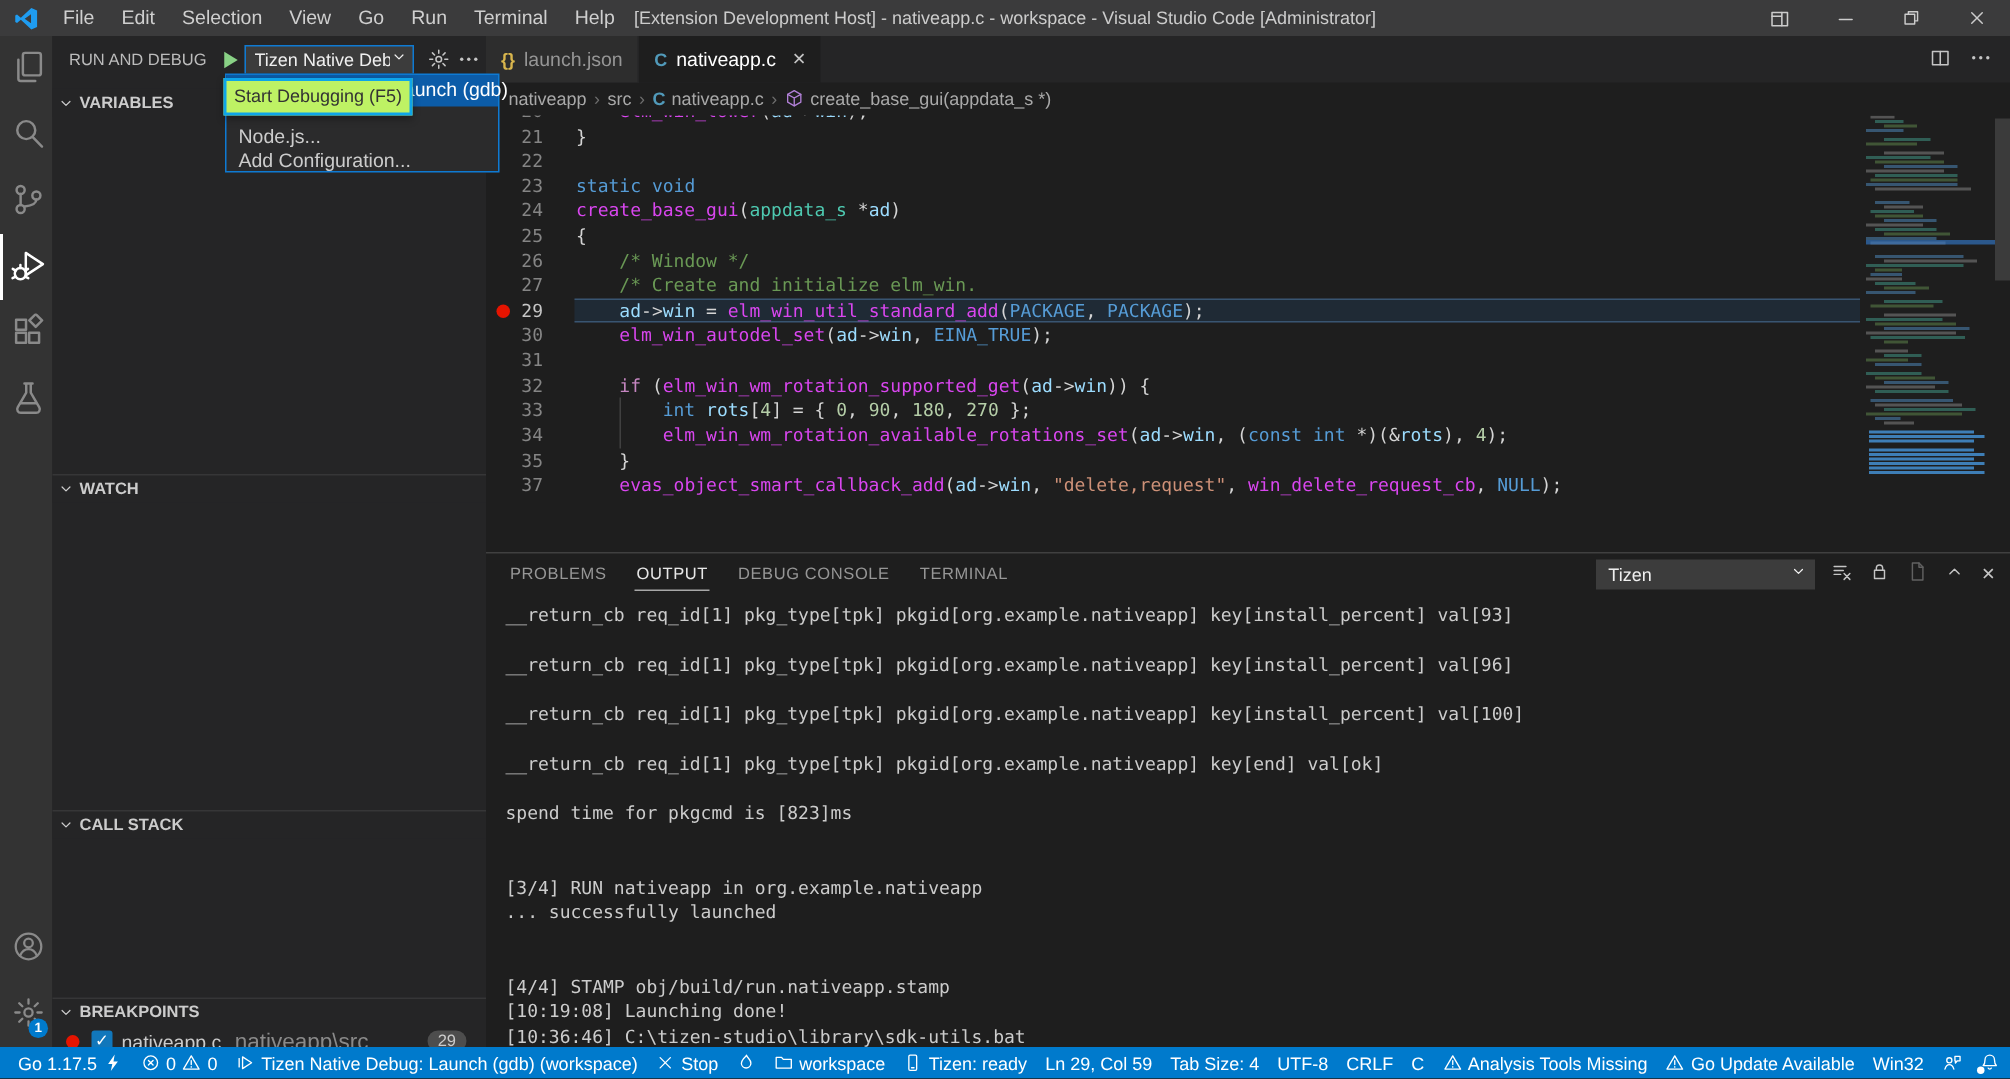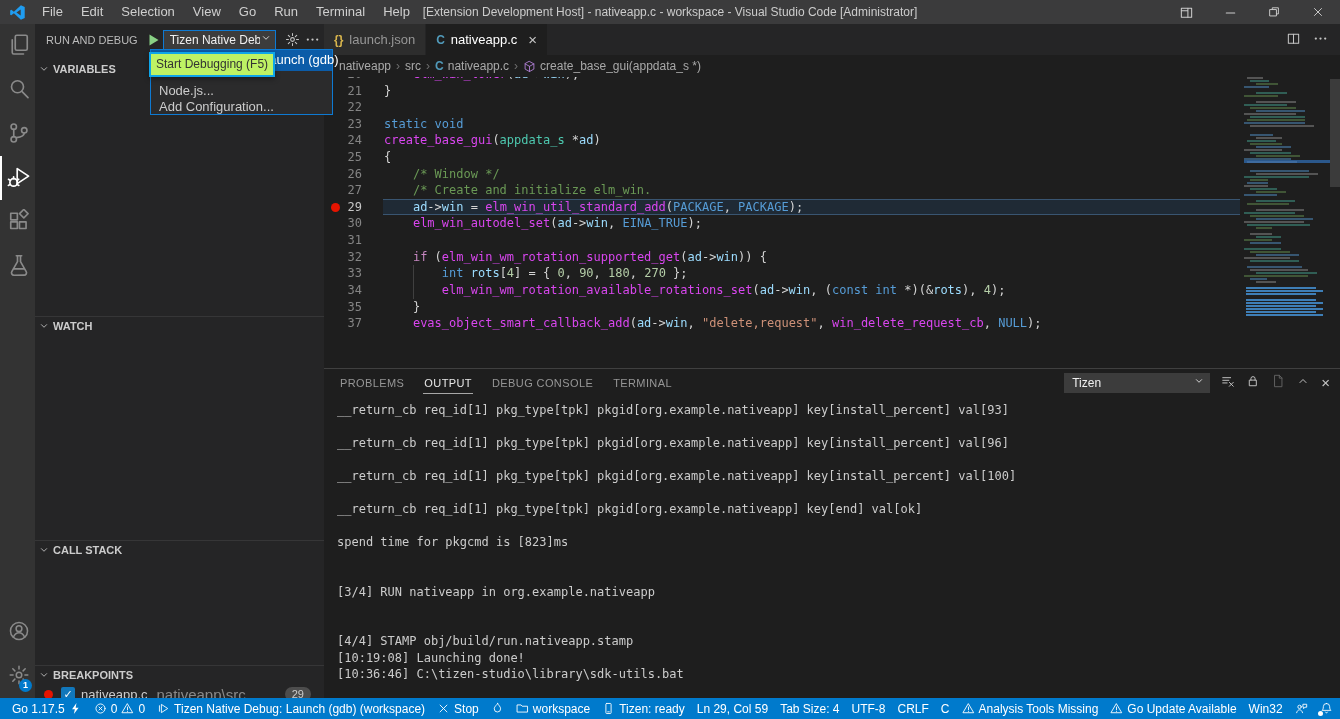--- a/index.html
+++ b/index.html
@@ -61,21 +61,21 @@
   .tab.inactive{background:#2d2d2d;color:#969696;border-right:1px solid #252526}
   .tab.active{background:#1e1e1e;color:#ffffff}
   .ticon{font-weight:bold;font-size:11px}
   .ticon.braces{color:#d9b64d;font-size:12px}
   .ticon.cfile{color:#519aba;font-size:12px}
   .tab-close{color:#c5c5c5;font-size:15px;margin-left:5px;line-height:1}
   .tab-actions{margin-left:auto;display:flex;align-items:center;gap:12px;padding-right:12px;color:#c5c5c5}
 
   .breadcrumb{height:22px;display:flex;align-items:center;font-size:12px;color:#a9a9a9;padding-left:15px;gap:5px;white-space:nowrap}
   .crumb-sep{color:#6e6e6e}
-  .crumb{display:flex;align-items:center;gap:4px}
+  .crumb{display:flex;align-items:flex-start;gap:4px}
 
   .editor{flex:1;position:relative;overflow:hidden;font-family:"DejaVu Sans Mono","Liberation Mono",monospace;font-size:12px}
   .code-lines{position:absolute;top:-11px;left:0;right:100px}
   .code-line{height:16.62px;display:flex;position:relative;white-space:pre}
   .gutter{width:60px;flex:none;position:relative}
   .bp-dot{position:absolute;left:7px;top:50%;margin-top:-4.5px;width:9px;height:9px;border-radius:50%;background:#e51400}
   .lnum{display:block;width:38px;text-align:right;color:#858585;line-height:16.62px}
   .code-line.current .lnum{color:#c6c6c6}
   .code-text{line-height:16.62px;position:relative;z-index:1}
   .code-line.current::after{content:"";position:absolute;left:59px;right:0;top:0;bottom:0;background:rgba(38,79,120,.27);border-top:1px solid rgba(88,138,186,.45);border-bottom:1px solid rgba(88,138,186,.45);pointer-events:none}
@@ -482,20 +482,21 @@
             <div class="out-line">__return_cb req_id[1] pkg_type[tpk] pkgid[org.example.nativeapp] key[install_percent] val[96]</div>
             <div class="out-line"></div>
             <div class="out-line">__return_cb req_id[1] pkg_type[tpk] pkgid[org.example.nativeapp] key[install_percent] val[100]</div>
             <div class="out-line"></div>
             <div class="out-line">__return_cb req_id[1] pkg_type[tpk] pkgid[org.example.nativeapp] key[end] val[ok]</div>
             <div class="out-line"></div>
             <div class="out-line">spend time for pkgcmd is [823]ms</div>
             <div class="out-line"></div>
             <div class="out-line"></div>
             <div class="out-line">[3/4] RUN nativeapp in org.example.nativeapp</div>
+            <div class="out-line">... successfully launched</div>
             <div class="out-line"></div>
             <div class="out-line"></div>
             <div class="out-line">[4/4] STAMP obj/build/run.nativeapp.stamp</div>
             <div class="out-line">[10:19:08] Launching done!</div>
             <div class="out-line">[10:36:46] C:\tizen-studio\library\sdk-utils.bat</div>
           </div>
       </div>
     </div>
   </div>
 

